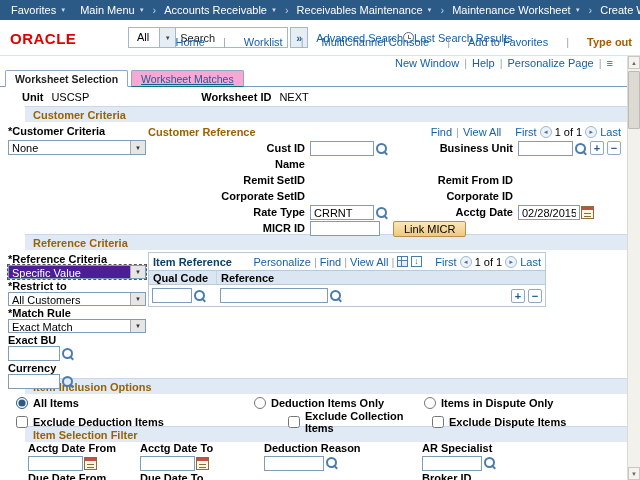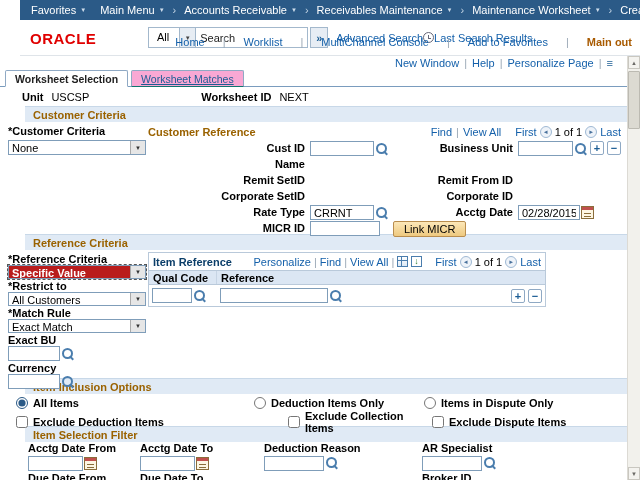--- a/index.html
+++ b/index.html
@@ -1,18 +1,18 @@
 <!DOCTYPE html>
 <html><head>
 <meta charset="utf-8">
 <style>
   * { margin:0; padding:0; box-sizing:border-box; }
   html,body { width:640px; height:480px; }
   body { font-family:"Liberation Sans", sans-serif; font-size:11px; color:#000; background:#fff; }
-  .screen { position:relative; width:640px; height:480px; overflow:hidden; background:#fff;padding-left:20px; }
+  .screen { position:relative; width:640px; height:480px; overflow:hidden; background:#fff; }
   a { text-decoration:none; color:#1460aa; cursor:pointer; }
   .sep { color:#9aa8b5; }
 
   
   .crumb-bar { height:20px; background:#2b5a87; display:flex; align-items:center; padding:0 4px; white-space:nowrap; overflow:hidden; }
   .crumb { display:inline-flex; align-items:center; gap:4px; color:#fff; padding:0 7px; cursor:pointer; }
   .dd-ico { font-size:6px; color:#cdddeb; }
   .crumb-sep { color:#c0d3e4; padding:0 1px; }
 
   
@@ -48,21 +48,21 @@
 
   .sec-hdr { height:16px; background:#e0eaf5; border-top:1px solid #c8d8e8; display:flex; align-items:center; padding-left:8px;margin-left:25px; }
   .sec-title { color:#9a6200; font-weight:bold; }
   .ttl { color:#9a6200; font-weight:bold; }
 
   .lab-strong { font-weight:bold; height:12px; line-height:12px; }
   .ddl { display:inline-flex; align-items:stretch; border:1px solid #7f9db9; background:#fff; height:15px; }
   .ddl-text { flex:1; padding:1px 3px 0; overflow:hidden; white-space:nowrap; }
   .ddl-btn { width:15px; background:#e6e6e6; border-left:1px solid #aaa; display:flex; align-items:center; justify-content:center; font-size:6px; color:#333; cursor:pointer; }
   .ddl-sel { outline:1px dashed #555; }
-  .ddl-sel .ddl-text { background:#b91c1c; color:#fff;font-weight:bold; }
+  .ddl-sel .ddl-text { background:#4c1d95; color:#fff; }
   .tbx { border:1px solid #7f9db9; height:15px; font:inherit; padding:0 3px; background:#fff; }
   .mag { position:relative; width:13px; height:14px; display:inline-block; cursor:pointer; flex:none; }
   .mag::before { content:""; position:absolute; left:1px; top:1px; width:7px; height:7px; border:2px solid #4a7dad; border-radius:50%; }
   .mag::after { content:""; position:absolute; left:8px; top:10px; width:5px; height:2px; background:#4a7dad; transform:rotate(45deg); }
   .cal { position:relative; width:13px; height:13px; display:inline-block; border:1px solid #8a6d3b; background:#fdf6e3; cursor:pointer; flex:none; }
   .cal::before { content:""; position:absolute; left:0; top:0; right:0; height:3px; background:#c0504d; }
   .cal::after { content:""; position:absolute; left:2px; top:6px; width:7px; height:1px; background:#8a6d3b; box-shadow:0 3px 0 #8a6d3b; }
   .pager { display:inline-flex; align-items:center; gap:3px; margin-left:10px; }
   .pg-circ { width:12px; height:12px; border-radius:50%; background:#eef3f9; border:1px solid #9fb9d4; color:#48719c; font-size:6px; display:inline-flex; align-items:center; justify-content:center; cursor:pointer; flex:none; }
   .pm { width:14px; height:14px; border:1px solid #8fa9c4; background:#fff; color:#1c5d94; font-weight:bold; font-size:11px; line-height:12px; text-align:center; cursor:pointer; border-radius:2px; }
@@ -173,21 +173,21 @@
     </div>
     <div class="top-nav">
       <a>Home</a>
       <span class="sep">|</span>
       <a>Worklist</a>
       <span class="sep">|</span>
       <a>MultiChannel Console</a>
       <span class="sep">|</span>
       <a>Add to Favorites</a>
       <span class="sep">|</span>
-      <a class="signout">Main out</a>
+      <a class="signout">Type out</a>
     </div>
   </div>
 
   <div class="main">
 
     <div class="pagebar">
       <a>New Window</a>
       <span class="sep">|</span>
       <a>Help</a>
       <span class="sep">|</span>

